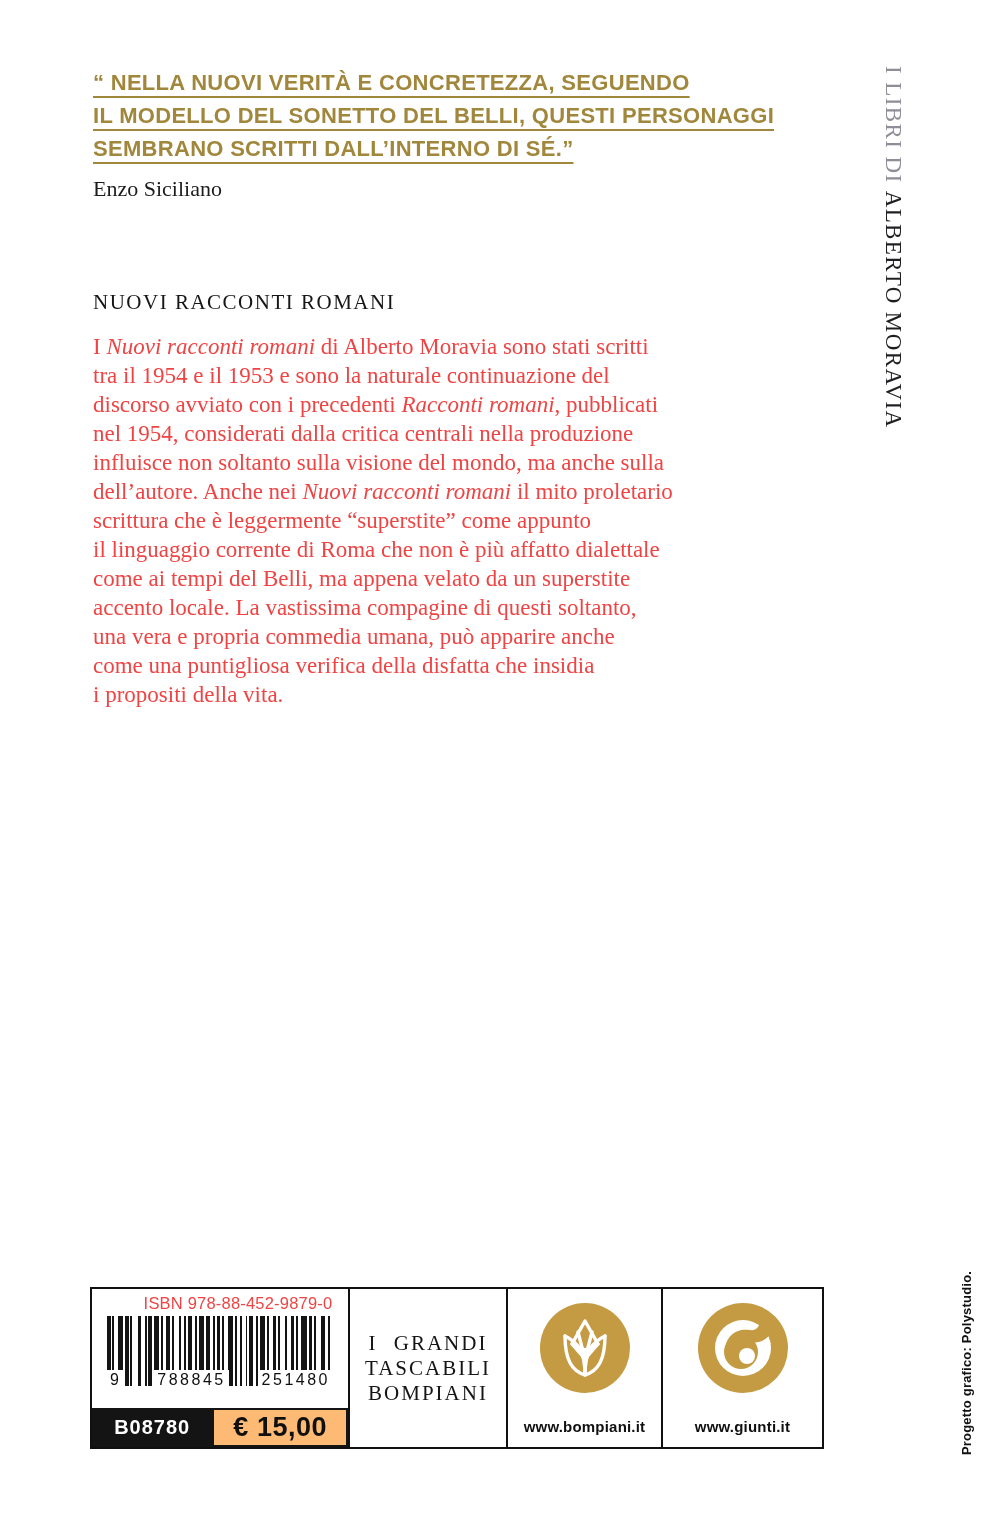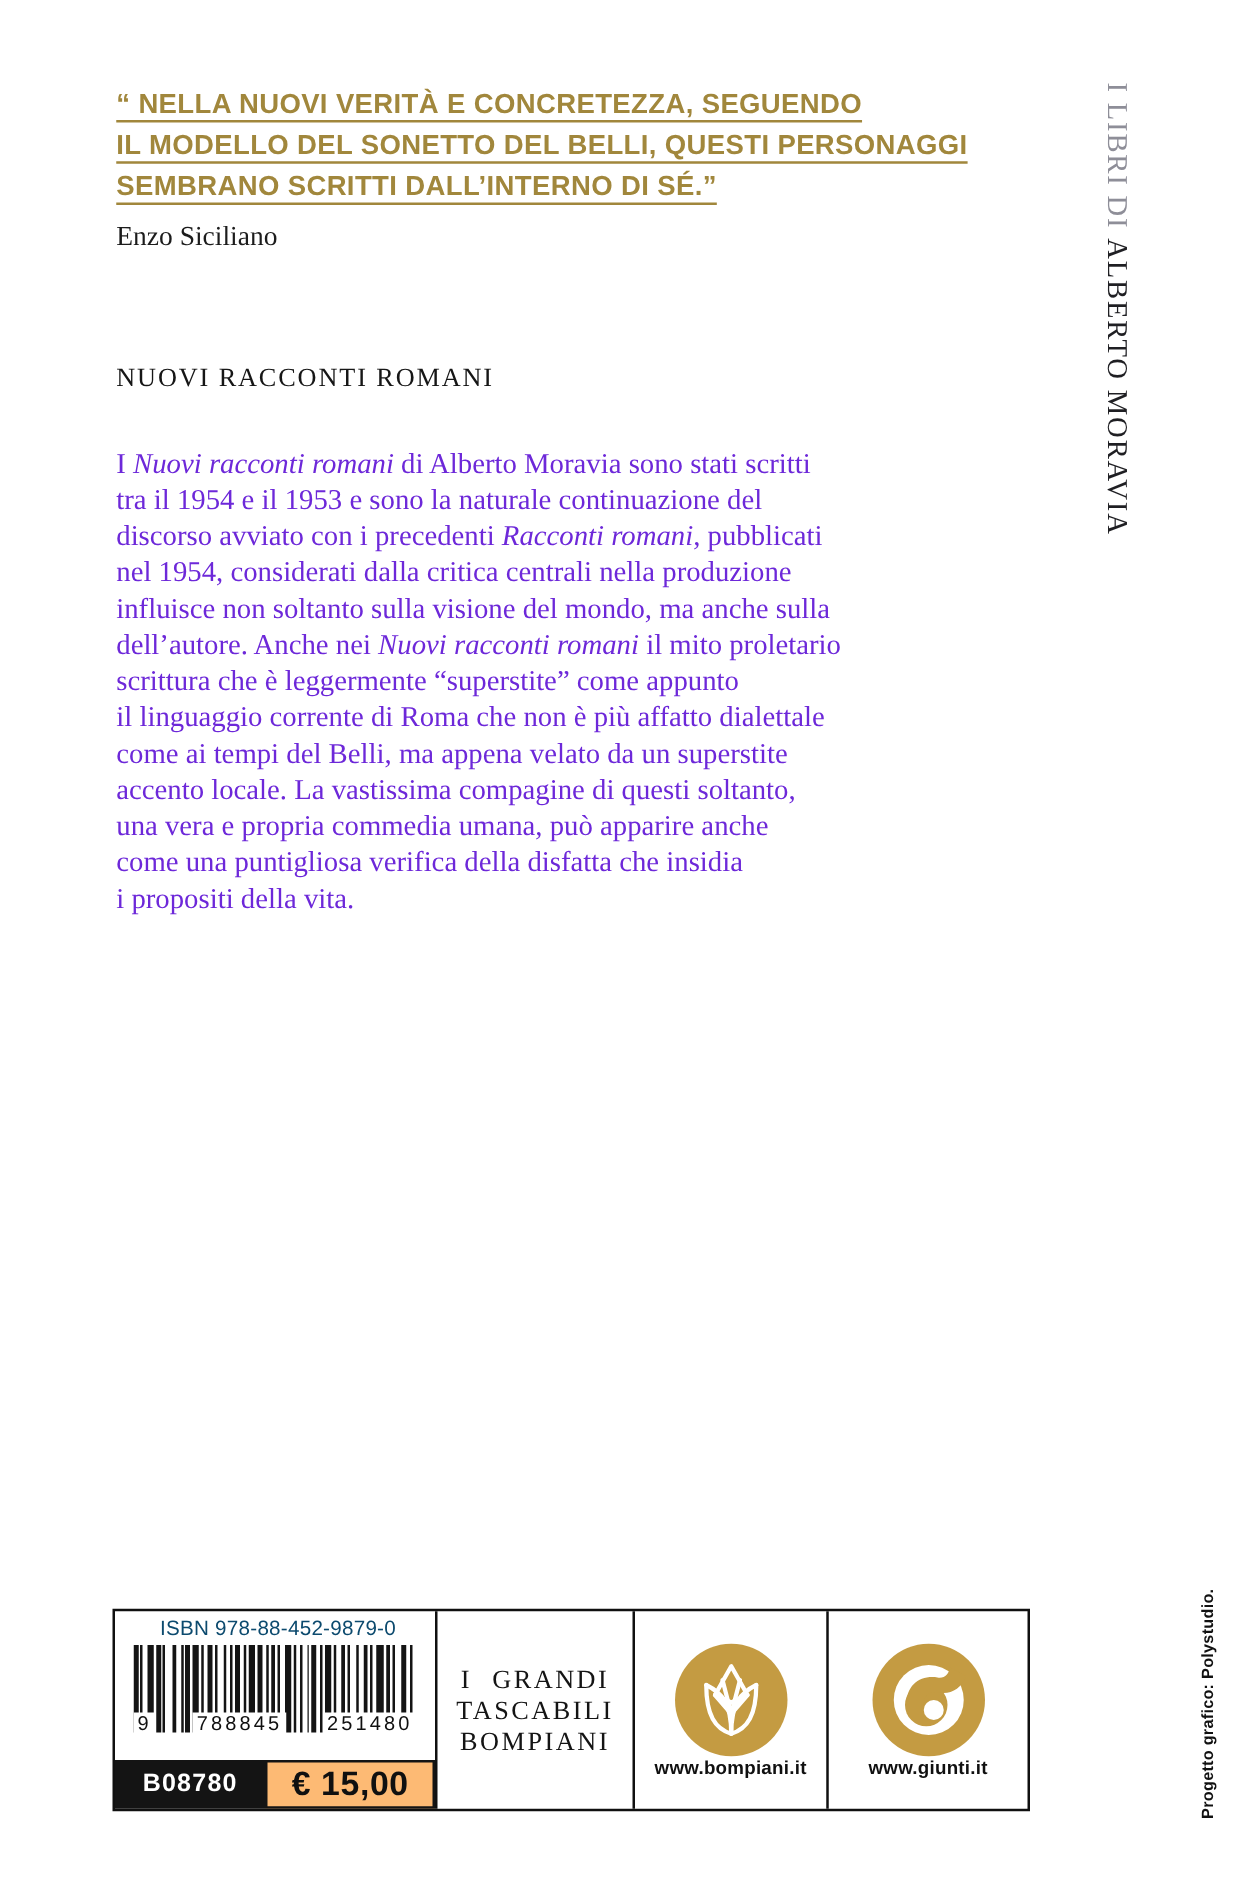--- a/index.html
+++ b/index.html
@@ -34,41 +34,40 @@
 
   
   .section-heading {
     position:absolute; left:93px; top:290px;
     font-family:"Liberation Serif", serif; font-size:21px; letter-spacing:1.5px;
     color:var(--ink);
   }
   .body-text {
     position:absolute; left:93px; top:332px; width:740px;
     font-family:"Liberation Serif", serif; font-size:23px; line-height:29px;
-    color:#6d28d9;
-    margin-top:24px;
+    color:#ef4444;
   }
   .body-line { white-space:nowrap; }
   .body-line i { font-style:italic; }
 
   
   .footer-bar {
     position:absolute; left:90px; top:1287px; width:734px; height:162px;
     border:2px solid #101010; box-sizing:border-box; display:flex; background:#fff;
   }
   .cell { position:relative; box-sizing:border-box; }
   .cell + .cell { border-left:2px solid #101010; }
   .cell-barcode { width:256px; }
   .cell-imprint { width:158px; display:flex; align-items:center; justify-content:center; }
   .cell-bompiani { width:155px; }
   .cell-giunti { flex:1; }
 
   .isbn-label {
-    text-align:left; padding-top:5px;
-    font-size:16.5px; letter-spacing:0.2px; color:#0c4a6e;padding-left:36px;
+    text-align:center; padding-top:5px;
+    font-size:16.5px; letter-spacing:0.2px; color:#ef4444;padding-left:36px;
   }
   .barcode { position:relative; width:226px; height:70px; margin:3px auto 0; }
   .barcode .bars span { position:absolute; top:0; height:70px; background:#141414; }
   .barcode .digits {
     position:absolute; left:0; right:0; bottom:-3px;
     display:flex; justify-content:space-between; align-items:flex-end;
     font-size:16px; letter-spacing:2.5px; color:#101010;
   }
   .barcode .digits span { background:#fff; padding:0 3px; line-height:19px; }
 
@@ -84,21 +83,21 @@
     font-weight:bold; font-size:27px; color:#101010; letter-spacing:0.5px;
   }
 
   .imprint {
     font-family:"Liberation Serif", serif; font-size:21px; line-height:25px;
     letter-spacing:2px; word-spacing:9px; color:#141414; text-align:center;
   }
 
   .logo-cell-inner {
     height:100%; display:flex; flex-direction:column; align-items:center;
-    justify-content:center; box-sizing:border-box; padding:13px 0 12px;
+    justify-content:space-between; box-sizing:border-box; padding:13px 0 12px;
   }
   .site-url { font-weight:bold; font-size:15px; color:#101010; letter-spacing:0.2px; }
 
   
   .credits {
     position:absolute; left:966px; top:1363px;
     transform:translate(-50%,-50%) rotate(-90deg);
     font-weight:bold; font-size:13px; color:#111; white-space:nowrap; letter-spacing:0.2px;
   }
 </style>

